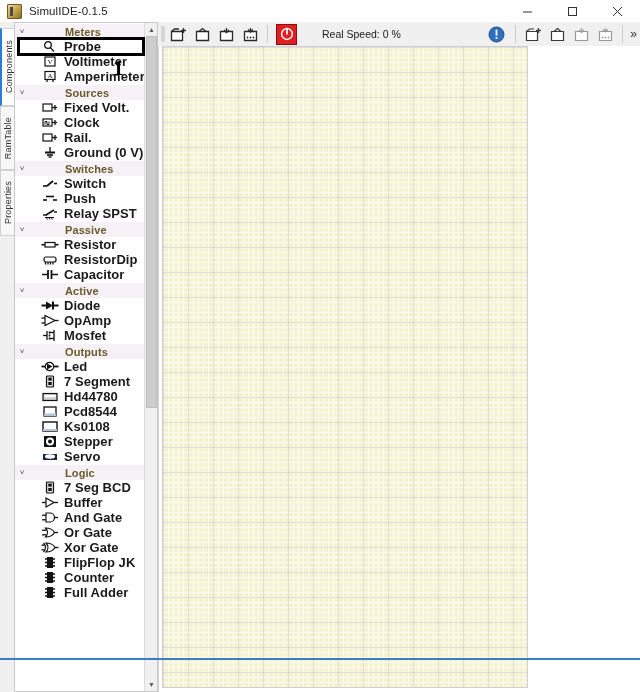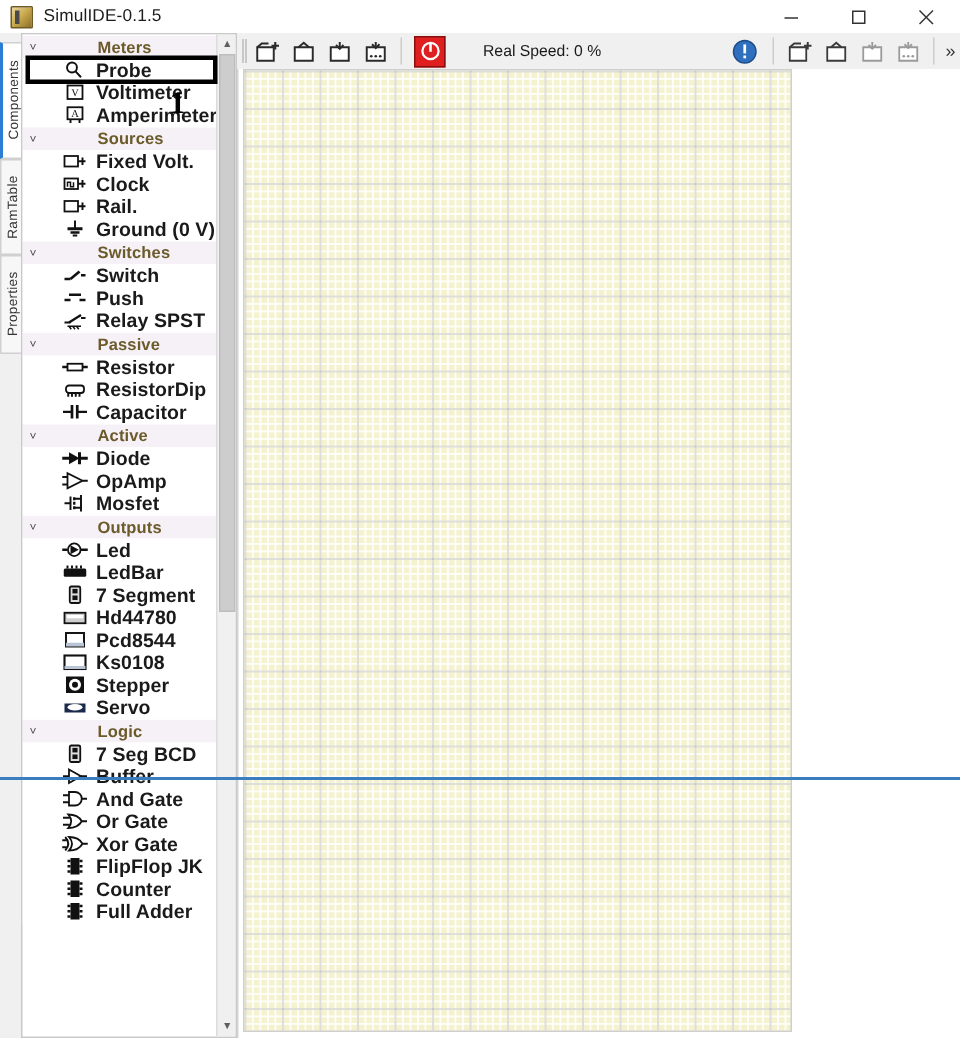--- a/index.html
+++ b/index.html
@@ -2,21 +2,21 @@
 <html><head>
 <meta charset="utf-8">
 <style>
   html,body{margin:0;padding:0;}
   body{
     width:640px;height:692px;overflow:hidden;
     font-family:"Liberation Sans", sans-serif;
     font-size:11px;color:#222;background:#ffffff;
     -webkit-font-smoothing:none;
   }
-  #app{position:relative;width:640px;height:520px;background:#fde047;}
+  #app{position:relative;width:640px;height:660px;background:#fde047;}
 
   
   .titlebar{
     position:absolute;left:0;top:0;width:640px;height:22px;
     background:#ffffff;border-bottom:1px solid #e4e4e4;
     display:flex;align-items:center;
   }
   .title-icon{
     width:13px;height:13px;margin-left:7px;margin-right:7px;
     background:linear-gradient(135deg,#e8d7a0 0%,#c9a94e 48%,#8a6f2a 100%);
@@ -397,32 +397,20 @@
               <circle cx="8.5" cy="6.5" r="4.2" stroke="#111" fill="#fff" stroke-width="1.2"></circle>
               <path d="M6 3.5 L11.5 6.5 L6 9.5 Z" fill="#111"></path>
               <line x1="13" y1="6.5" x2="17.5" y2="6.5" stroke="#111" stroke-width="1.8"></line>
             </svg>
           </div>
           <div class="lbl">Led</div>
         </div>
         <div class="itm">
           <div class="ico">
             <svg width="18" height="13" viewBox="0 0 18 13">
-              <rect x="1.5" y="4" width="15" height="5.5" rx="1" fill="#111"></rect>
-              <line x1="4" y1="2" x2="4" y2="4" stroke="#111" stroke-width="1.3"></line>
-              <line x1="7" y1="2" x2="7" y2="4" stroke="#111" stroke-width="1.3"></line>
-              <line x1="10" y1="2" x2="10" y2="4" stroke="#111" stroke-width="1.3"></line>
-              <line x1="13" y1="2" x2="13" y2="4" stroke="#111" stroke-width="1.3"></line>
-            </svg>
-          </div>
-          <div class="lbl">LedBar</div>
-        </div>
-        <div class="itm">
-          <div class="ico">
-            <svg width="18" height="13" viewBox="0 0 18 13">
               <rect x="5.5" y="1" width="7" height="11" rx="1" fill="#ddd" stroke="#111" stroke-width="1.2"></rect>
               <rect x="7.3" y="2.6" width="3.4" height="3" fill="#111"></rect>
               <rect x="7.3" y="7" width="3.4" height="3" fill="#111"></rect>
             </svg>
           </div>
           <div class="lbl">7 Segment</div>
         </div>
         <div class="itm">
           <div class="ico">
             <svg width="18" height="13" viewBox="0 0 18 13">

